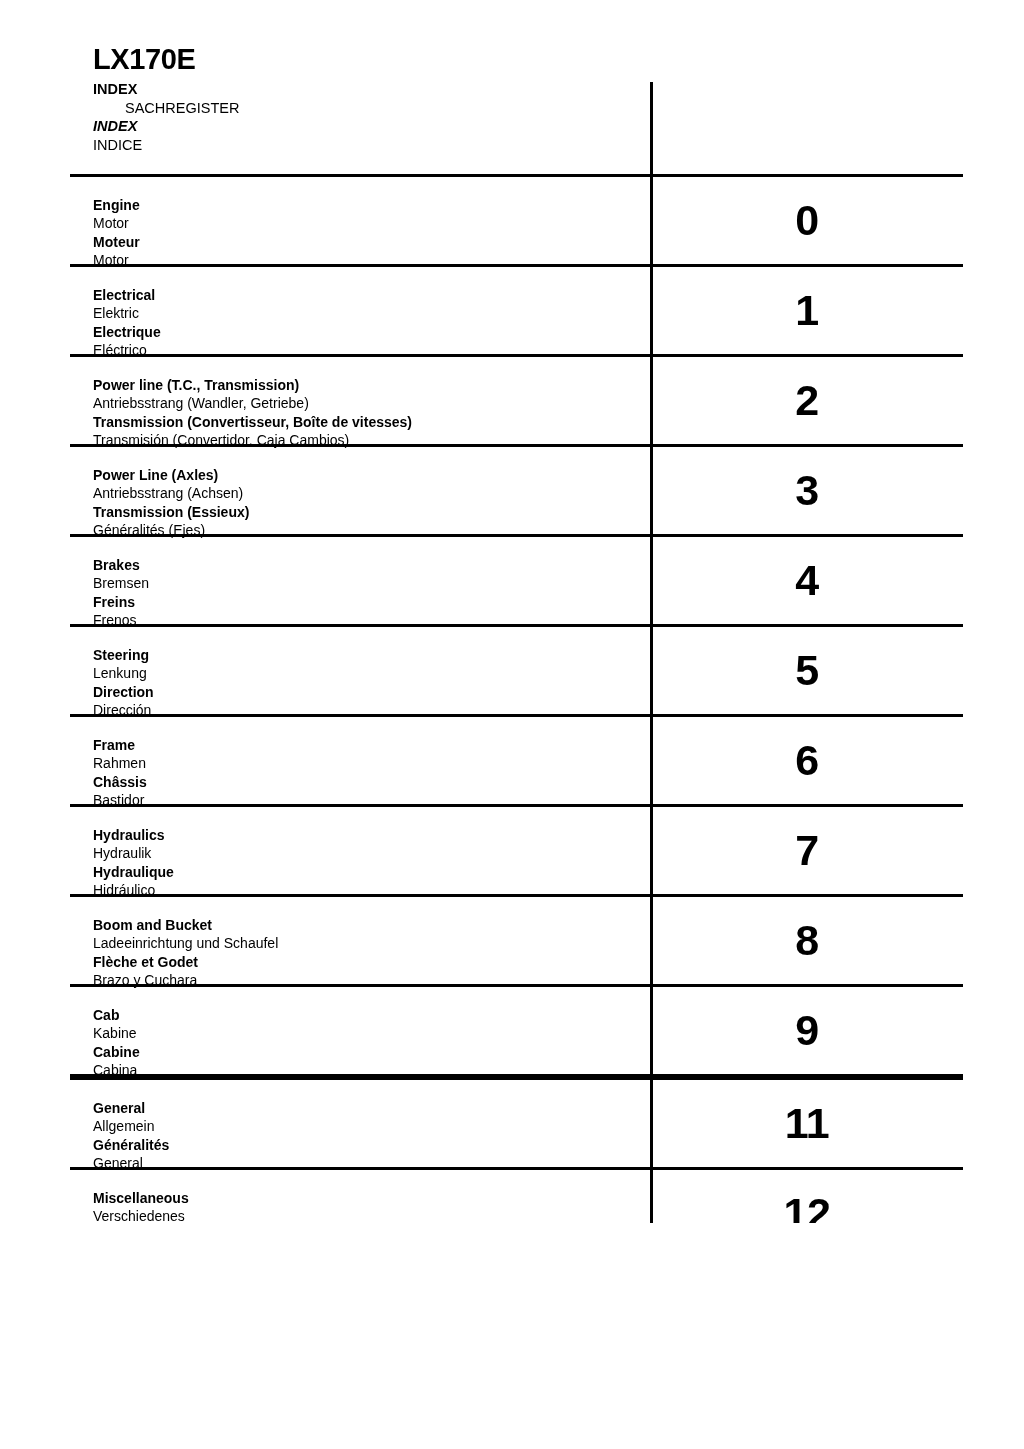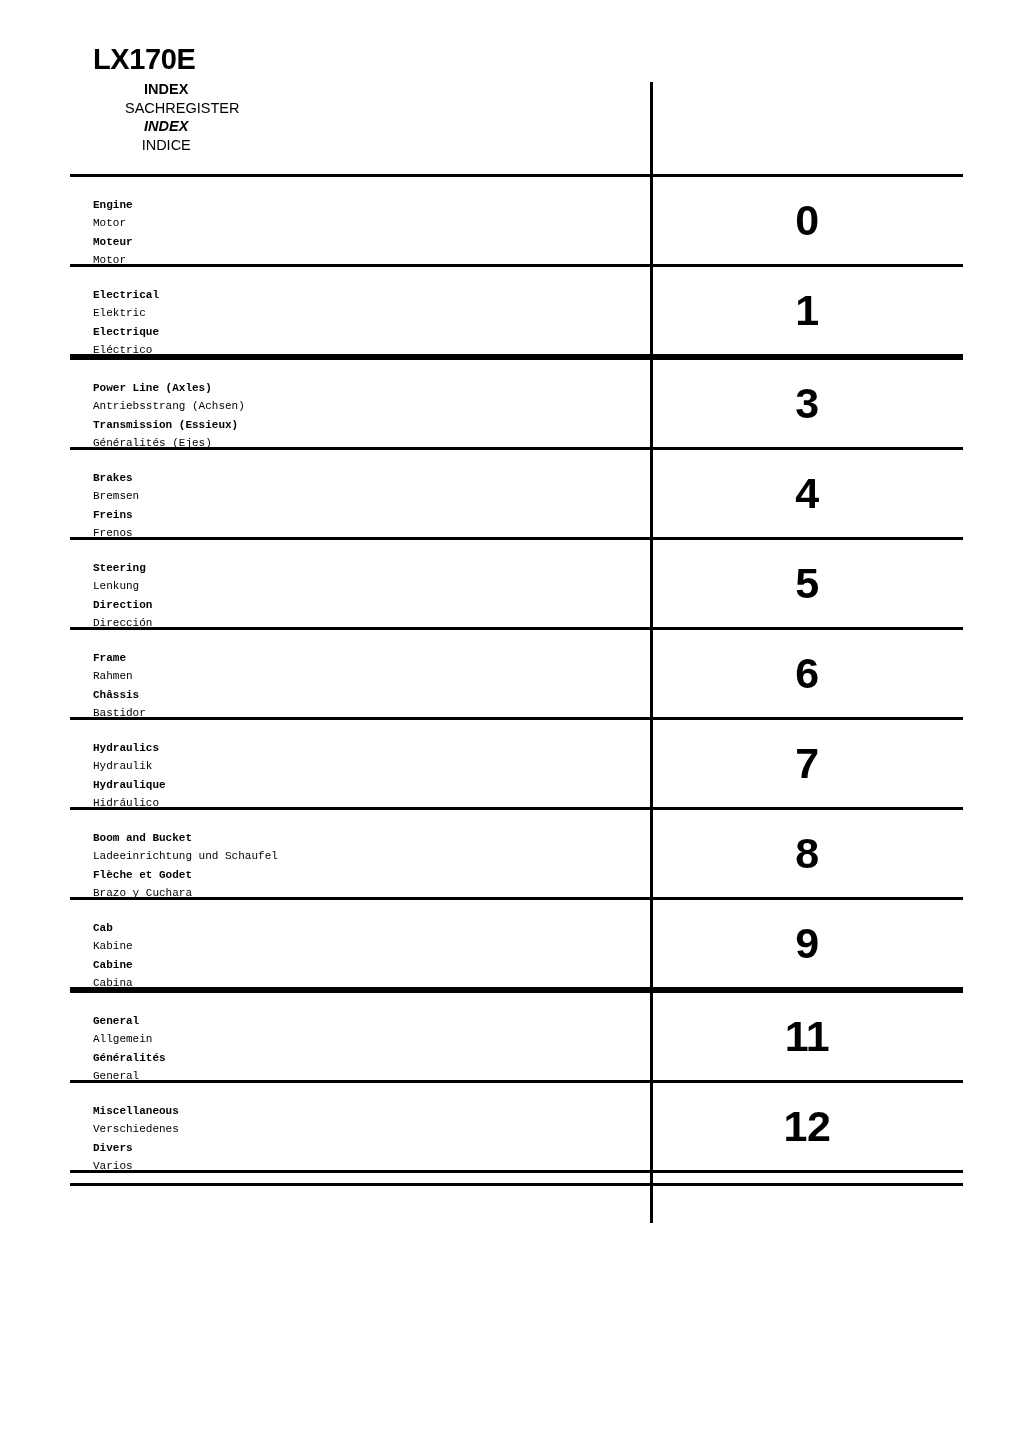--- a/index.html
+++ b/index.html
@@ -35,21 +35,20 @@
     font-size: 29px;
     font-weight: bold;
     letter-spacing: -0.4px;
     line-height: 34px;
     margin: 0 0 4px 0;
     white-space: nowrap;
   }
   .header-cols {
     position: relative;
     height: 86px;
-    text-align: center;
   }
   .header-col {
     position: absolute;
     top: 0;
   }
   .header-col.left  { left: 0px; }
   .header-col.right { left: 618px; }
 
   .hl {
     font-size: 14.5px;
@@ -80,24 +79,23 @@
     height: 87px;
     box-sizing: border-box;
   }
   .row-texts {
     position: absolute;
     left: 23px;
     top: 19px;
     white-space: nowrap;
   }
   .tl {
-    font-size: 11px;
+    font-size: 14px;
     line-height: 18.3px;
     white-space: nowrap;
-    font-family: Liberation Mono, monospace;
   }
   .tl.en { font-weight: bold; }
   .tl.de { font-weight: normal; }
   .tl.fr { font-weight: bold; }
   .tl.es { font-weight: normal; }
 
   .row-number {
     position: absolute;
     left: 581px;
     top: 0;
@@ -157,20 +155,29 @@
       <div class="row">
         <div class="row-texts">
           <div class="tl en">Electrical</div>
           <div class="tl de">Elektric</div>
           <div class="tl fr">Electrique</div>
           <div class="tl es">Eléctrico</div>
         </div>
         <div class="row-number">1</div>
       </div>
       <div class="rule"></div>
+      <div class="row">
+        <div class="row-texts">
+          <div class="tl en">Power line (T.C., Transmission)</div>
+          <div class="tl de">Antriebsstrang (Wandler, Getriebe)</div>
+          <div class="tl fr">Transmission (Convertisseur, Boîte de vitesses)</div>
+          <div class="tl es">Transmisión (Convertidor, Caja Cambios)</div>
+        </div>
+        <div class="row-number">2</div>
+      </div>
       <div class="rule"></div>
       <div class="row">
         <div class="row-texts">
           <div class="tl en">Power Line (Axles)</div>
           <div class="tl de">Antriebsstrang (Achsen)</div>
           <div class="tl fr">Transmission (Essieux)</div>
           <div class="tl es">Généralités (Ejes)</div>
         </div>
         <div class="row-number">3</div>
       </div>

